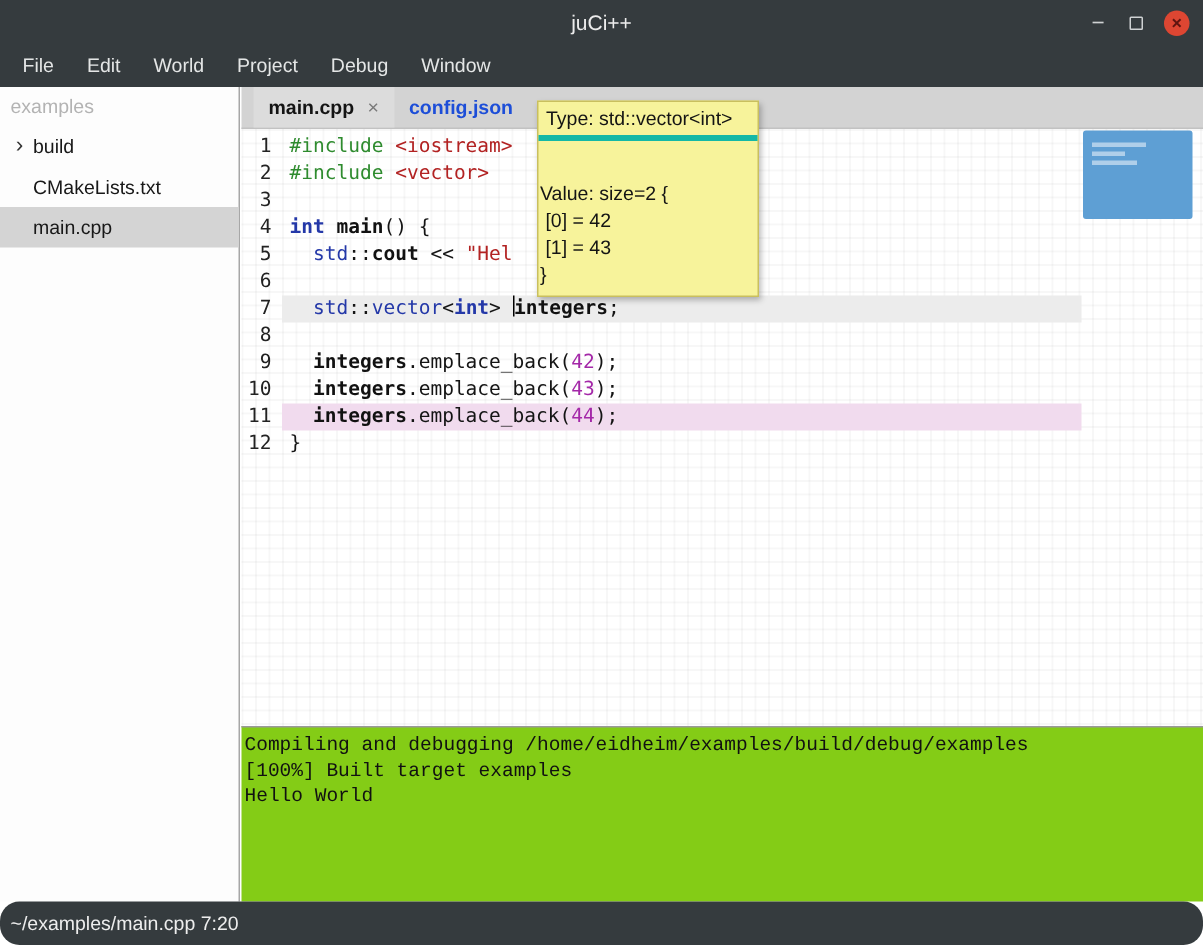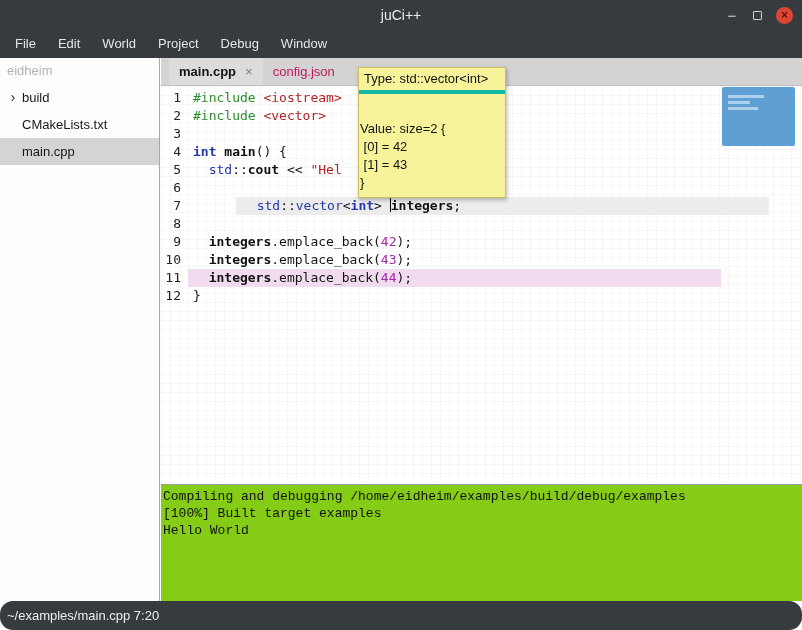--- a/index.html
+++ b/index.html
@@ -28,34 +28,34 @@
              border-right:1px solid #a7a7a7; }
   .side-header { color:#b3b3b3; padding:5px 7px; height:26px; font-size:13px; }
   .tree-item { position:relative; height:27px; line-height:27px; padding-left:22px; color:#181818; }
   .tree-item.selected { background:#d4d4d4; }
   .expander { position:absolute; left:6px; top:-1px; width:14px; text-align:center;
               color:#333; font-size:15px; }
 
   
   .tabbar { position:absolute; left:161px; top:58px; width:641px; height:28px; background:#d3d3d3;
             display:flex; align-items:stretch; padding-left:8px; border-bottom:1px solid #c2c2c2; }
-  .tab { display:flex; align-items:center; padding:0 10px; color:#be185d; }
+  .tab { display:flex; align-items:center; padding:0 10px; color:#1d4ed8;font-weight:bold; }
   .tab.active { color:#141414; font-weight:bold; background:#dcdcdc; }
   .tab .close { margin-left:9px; color:#7a7a7a; font-weight:normal; }
 
   
   .editor { position:absolute; left:161px; top:86px; width:641px; height:398px; background:#fff;
             background-image: linear-gradient(rgba(0,0,0,0.033) 1px, transparent 1px),
                               linear-gradient(90deg, rgba(0,0,0,0.033) 1px, transparent 1px);
             background-size:9px 9px; padding-top:3px; }
   .crow { display:flex; height:18px; font-family:"DejaVu Sans Mono",monospace;
           font-size:13px; line-height:18px; white-space:pre; }
   .ln { flex:none; width:27px; text-align:right; padding-right:7px; color:#222; }
   .codeline { flex:none; width:533px; padding-left:5px; }
-  .codeline.hl-current { background:#ececec;margin-left:48px; }
+  .codeline.hl-current { background:#ececec; }
   .codeline.hl-stopped { background:#f1dbee; }
   .tok-pp  { color:#2e8b2e; }
   .tok-inc { color:#b22222; }
   .tok-str { color:#b22222; }
   .tok-kw  { color:#2438a8; font-weight:bold; }
   .tok-ns  { color:#2438a8; }
   .tok-b   { color:#111; font-weight:bold; }
   .tok-num { color:#a428a8; }
   .tok-pl  { color:#141414; }
   .cursor  { display:inline-block; width:1px; height:14px; background:#000; vertical-align:-2px; }
@@ -107,21 +107,21 @@
 <div class="menubar">
     <span class="menu-item">File</span>
     <span class="menu-item">Edit</span>
     <span class="menu-item">World</span>
     <span class="menu-item">Project</span>
     <span class="menu-item">Debug</span>
     <span class="menu-item">Window</span>
   </div>
 
 <div class="sidebar">
-  <div class="side-header">eidheim</div>
+  <div class="side-header">examples</div>
   <div>
       <div class="tree-item"><span class="expander">›</span><span>build</span></div>
       <div class="tree-item"><span>CMakeLists.txt</span></div>
       <div class="tree-item selected"><span>main.cpp</span></div>
     </div>
 </div>
 
 <div class="tabbar">
     <div class="tab active">
       <span class="tab-label">main.cpp</span>

